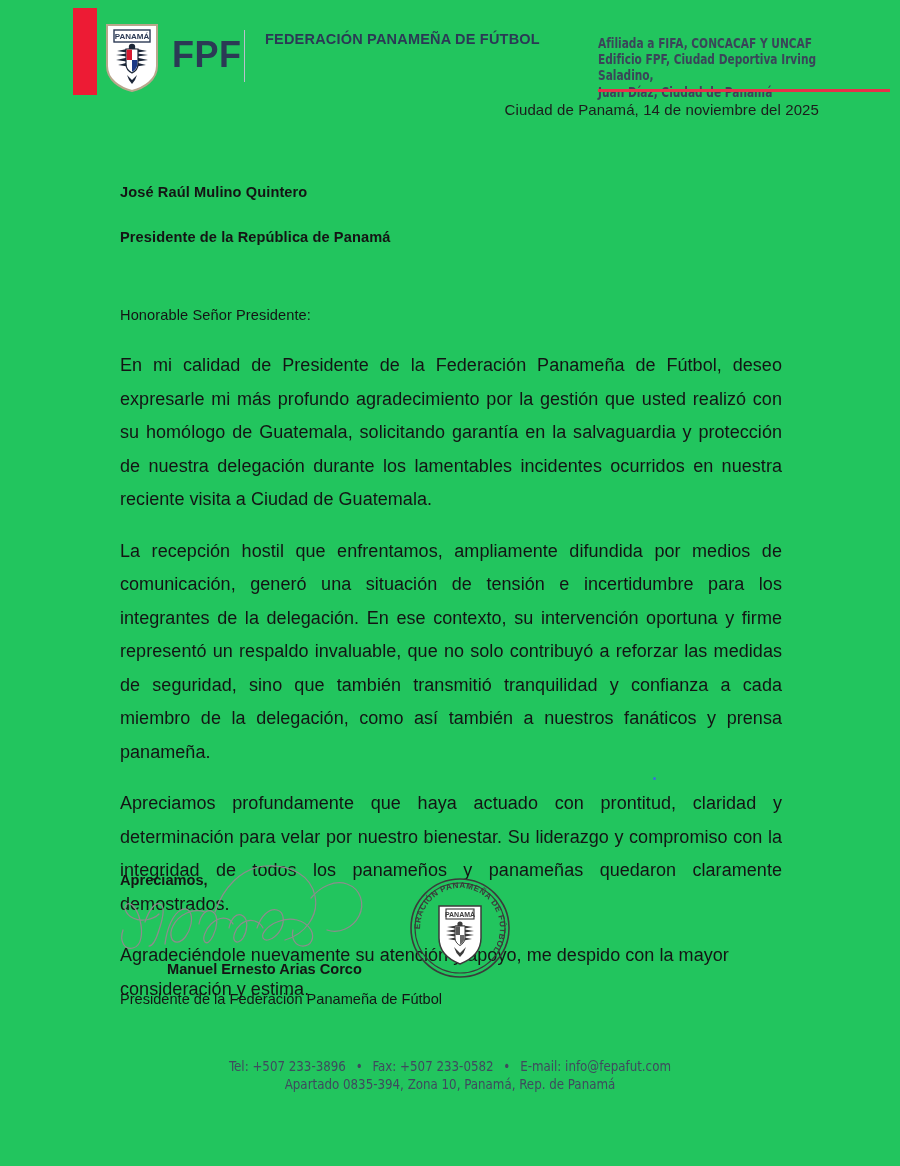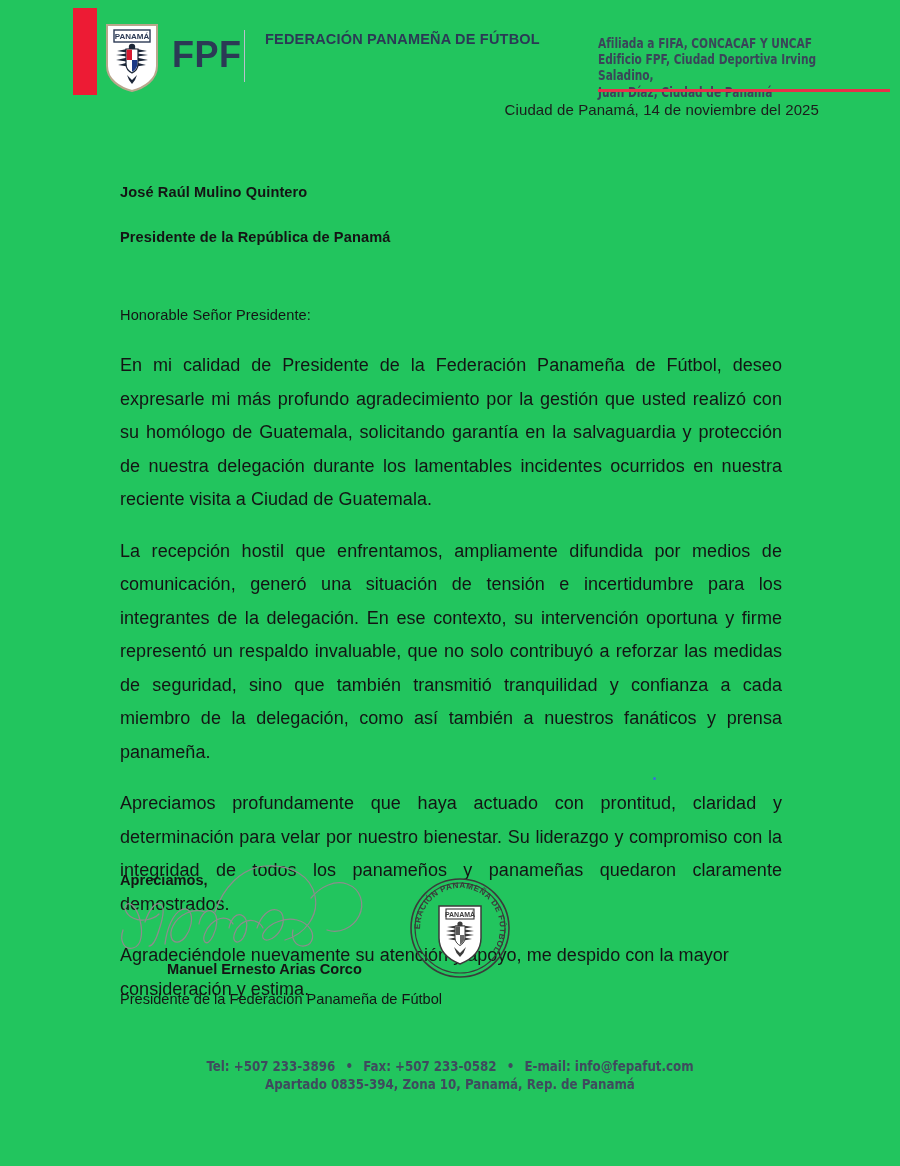--- a/index.html
+++ b/index.html
@@ -167,21 +167,21 @@
   }
 
   
   #footer {
     position: absolute;
     left: 0; top: 1058px;
     width: 900px;
     text-align: center;
     font-family: "DejaVu Sans Condensed", "Liberation Sans Narrow", "Liberation Sans", sans-serif;
     font-size: 13.2px;
-    font-weight: 700;
+    font-weight: 400;
     line-height: 18px;
     color: #3f4a5e;
   }
   #footer .f-line { display: block; }
   #footer .f-line span.sep { padding: 0 6px; }
   .blue-dot {
     position: absolute;
     left: 653px; top: 777px;
     width: 3px; height: 3px;
     background: #3a6fd8;

